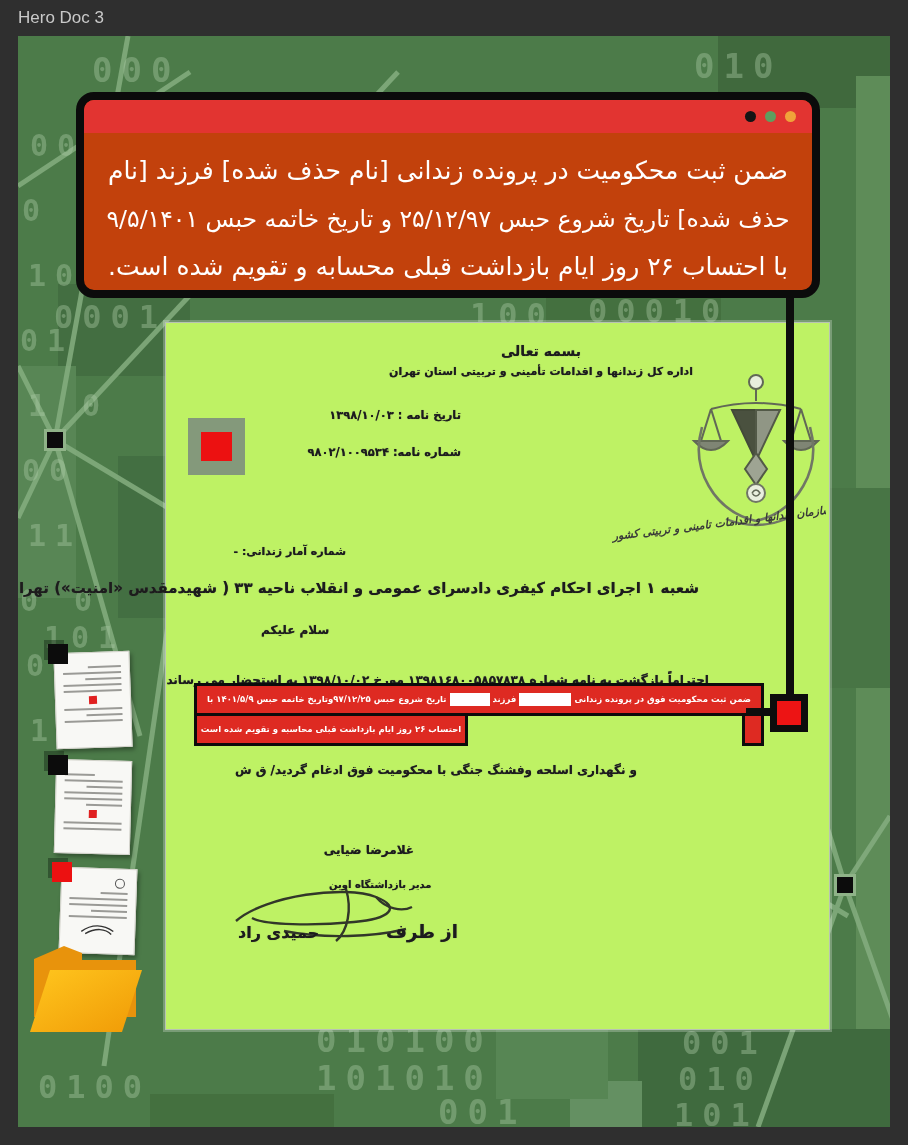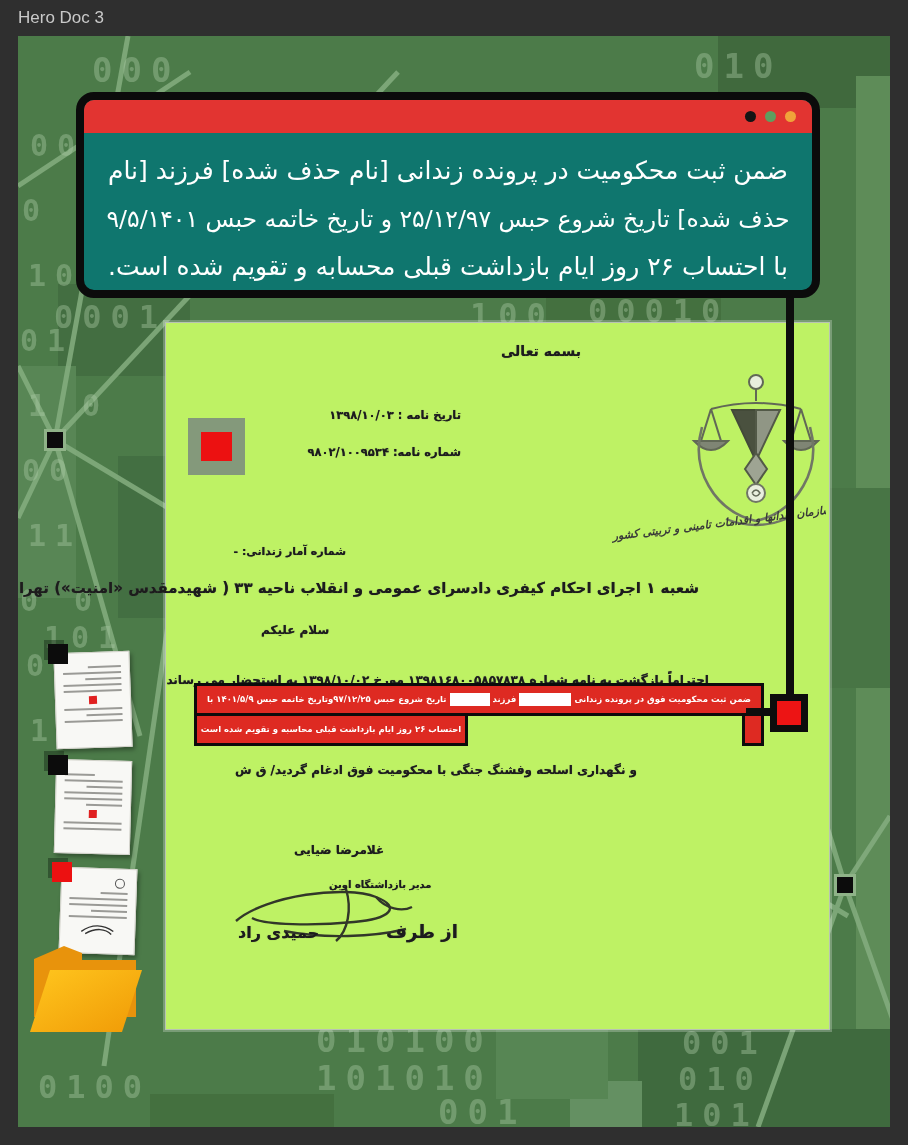--- a/index.html
+++ b/index.html
@@ -13,21 +13,21 @@
 
   
   #panel { position:absolute; left:18px; top:36px; width:872px; height:1091px;
            background:#4c7b49; overflow:hidden; }
   #bg-layer { position:absolute; left:0; top:0; z-index:1; }
   #bg-layer text { font-family:"DejaVu Sans Mono", monospace; fill:#a8c7a2; opacity:.42;
                    letter-spacing:9px; font-weight:bold; }
 
   
   #callout { position:absolute; left:58px; top:56px; width:744px; height:206px; z-index:6;
-             background:#0f766e; border:8px solid #0b0b0b; border-radius:18px; overflow:hidden; }
+             background:#c2410c; border:8px solid #0b0b0b; border-radius:18px; overflow:hidden; }
   #callout-bar { position:relative; height:33px; background:#e23431; }
   .win-dot { position:absolute; top:11px; width:11px; height:11px; border-radius:50%; }
   #dot-close { right:56px; background:#141414; }
   #dot-min   { right:36px; background:#5f9e5f; }
   #dot-max   { right:16px; background:#f0a23a; }
   #callout-body { padding:14px 20px 0 20px; direction:rtl; color:#ffffff; text-align:center; }
   #callout-body .cline { white-space:nowrap; font-size:27px; line-height:48px; width:100%; overflow:visible; }
 
   
   .connector { position:absolute; background:#0d0d0d; z-index:5; }
@@ -67,21 +67,21 @@
   #hl-l1 { left:0; top:0; width:570px; height:33px; color:#fff; font-weight:bold;
            font-size:12px; line-height:26px; direction:rtl; text-align:center; white-space:nowrap; overflow:hidden; }
   .redact { display:inline-block; background:#ffffff; height:13px; vertical-align:middle; margin:0 3px; }
   #hl-l2 { left:0; top:30px; width:274px; height:33px; color:#fff; font-weight:bold;
            font-size:10.5px; line-height:26px; direction:rtl; text-align:center; white-space:nowrap; overflow:hidden; }
   #hl-l2r { left:548px; top:30px; width:22px; height:33px; }
   #doc-body2 { left:282px; top:366px; width:266px; font-size:11px; white-space:nowrap; overflow:hidden; }
   #doc-body3 { left:60px; top:440px; width:420px; font-size:12px; text-align:center; white-space:nowrap; }
 
   
-  #doc-signer-name { left:128px; top:520px; width:120px; text-align:left; font-size:12px; }
+  #doc-signer-name { left:128px; top:520px; width:120px; text-align:right; font-size:12px; }
   #doc-signer-title { left:163px; top:556px; font-size:10px; white-space:nowrap; }
   #sig-svg { position:absolute; left:58px; top:558px; }
   #doc-onbehalf { left:220px; top:598px; font-size:18px; }
   #doc-deputy { left:72px; top:600px; font-size:16px; }
 
   
   .thumb { position:absolute; background:#f8f8f5; border:1px solid #d2d2ca; z-index:3;
            box-shadow:2px 3px 4px rgba(0,0,0,.35); padding:9px 7px; }
   .thumb .tl { height:2px; background:#9a9a96; margin:4px 1px; }
   .thumb .tl.short { width:60%; margin-left:auto; }
@@ -164,20 +164,21 @@
         <text x="20" y="1062" font-size="32">0100</text>
       </g>
     </svg>
 
     <div class="net-node" style="left:26px; top:393px;"></div>
     <div class="net-node" style="left:816px; top:838px;"></div>
 
     <div id="page">
       <div class="scan abs" id="doc-center-head" style="position:absolute;">
         <div id="doc-bismillah" dir="rtl">بسمه تعالی</div>
+        <div id="doc-org" dir="rtl">اداره کل زندانها و اقدامات تأمینی و تربیتی استان  تهران</div>
       </div>
 
       <svg id="logo-svg" class="abs" style="left:445px; top:46px;" width="215" height="180" viewBox="0 0 215 180">
         <g transform="translate(75,0)" stroke="#555" fill="none" stroke-width="2" opacity=".88">
           <circle cx="70" cy="13" r="7" fill="#eee"></circle>
           <line x1="70" y1="20" x2="70" y2="32"></line>
           <path d="M25,40 Q70,28 115,40"></path>
           <polygon points="46,41 70,41 70,92" fill="#3b3b3b" stroke="#333"></polygon>
           <polygon points="70,41 94,41 70,92" fill="#8a8a8a" stroke="#444"></polygon>
           <line x1="25" y1="40" x2="15" y2="72"></line>

